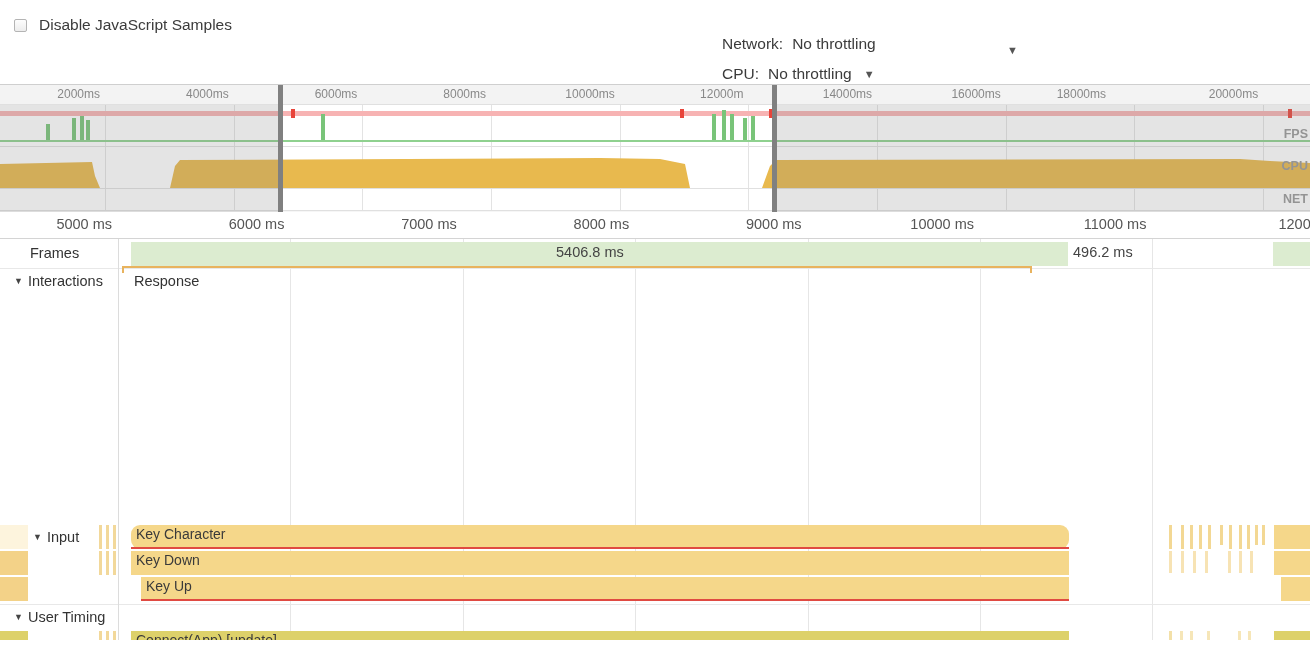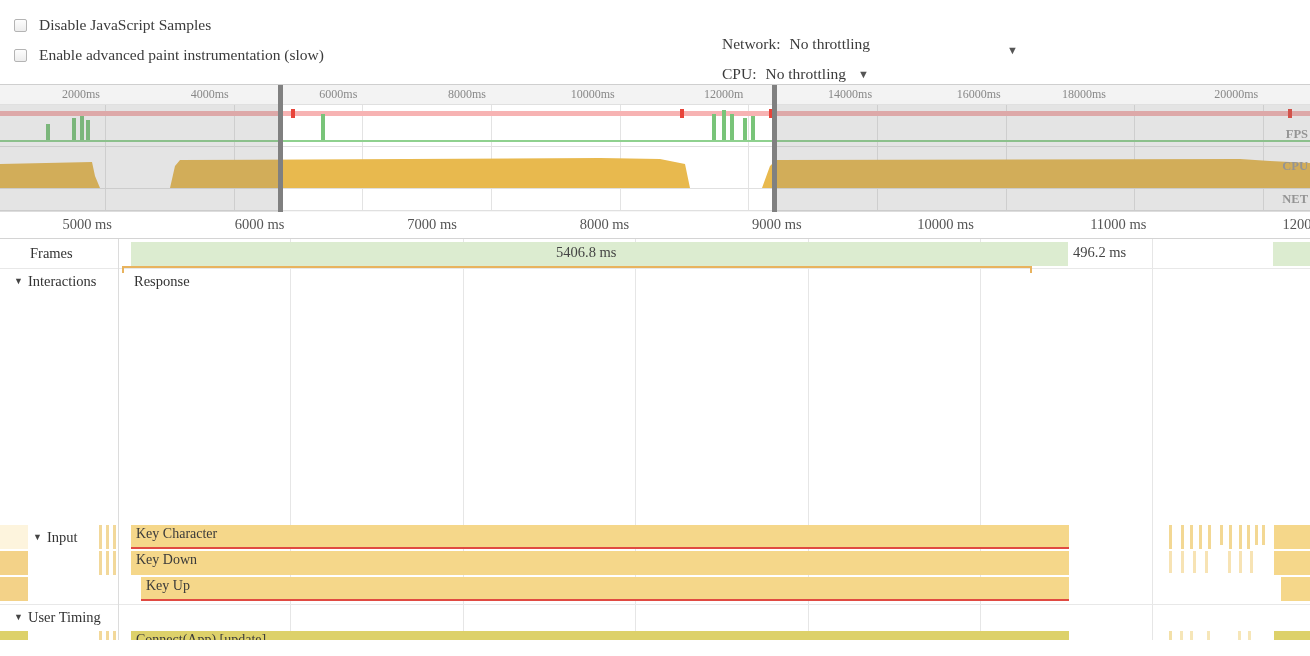--- a/index.html
+++ b/index.html
@@ -1,21 +1,21 @@
 <!DOCTYPE html>
 <html><head>
 <meta charset="utf-8">
 <style>
   html,body{margin:0;padding:0;}
   body{
     width:1310px;height:656px;overflow:hidden;
     font-family:"Liberation Sans","DejaVu Sans",sans-serif;
     background:#fff;color:#333;-webkit-font-smoothing:antialiased;
   }
-  .app{position:relative;width:1310px;height:472px;font-family:Liberation Serif, serif;}
+  .app{position:relative;width:1310px;height:472px;}
 
   
   .settings{position:absolute;left:0;top:0;width:1310px;height:85px;background:#fff;
             border-bottom:1px solid #cfcfcf;box-sizing:border-box;}
   .setcol-left{position:absolute;left:14px;top:10px;}
   .setrow{display:flex;align-items:center;height:30px;}
   .cbx{width:13px;height:13px;border:1px solid #b4b4b4;border-radius:2px;
        background:linear-gradient(#fdfdfd,#ededed);box-sizing:border-box;margin-right:12px;flex:none;}
   .setlabel{font-size:15.5px;color:#3b3b3b;white-space:nowrap;}
   .setcol-right{position:absolute;left:722px;top:10px;}
@@ -77,24 +77,20 @@
 <body>
 
 <div class="app">
 
   <div class="settings">
     <div class="setcol-left">
       <div class="setrow">
         <span class="cbx"></span>
         <span class="setlabel">Disable JavaScript Samples</span>
       </div>
-      <div class="setrow">
-        <span class="cbx"></span>
-        <span class="setlabel">Enable advanced paint instrumentation (slow)</span>
-      </div>
     </div>
 
     <div class="setcol-right">
       <div class="thr-row" style="position:relative;margin-top:19px;">
         <span class="thr-label">Network:</span>
         <span class="thr-val">No throttling</span>
         <span class="caret net-caret">▼</span>
       </div>
       <div class="thr-row">
         <span class="thr-label">CPU:</span>
@@ -253,21 +249,21 @@
     <div class="row" style="top:313px;"></div>
 
     <div class="row" style="top:313px;height:26px;">
       <div class="edgeblk" style="top:0;height:24px;background:#fdf4dd;"></div>
       <div class="lbl" style="left:33px;top:4px;">
         <span class="tri">▼</span><span>Input</span>
       </div>
       <div class="tick-v" style="left:99px;top:0;height:24px;background:#f2d89a;"></div>
       <div class="tick-v" style="left:106px;top:0;height:24px;background:#f2d89a;"></div>
       <div class="tick-v" style="left:113px;top:0;height:24px;background:#f2d89a;"></div>
-      <div class="bar" style="left:131px;top:0;width:938px;height:24px;background:#f5d78a;"><span>Key Character</span></div>
+      <div class="bar" style="left:131px;top:0;width:938px;height:24px;background:#f5d78a;border-radius:9px;"><span>Key Character</span></div>
       <div class="redline" style="left:131px;top:22px;width:938px;"></div>
       <div id="kc-ticks">
           <div class="tick-v" style="left: 1169px; top: 0px; height: 24px; background: rgb(243, 216, 148);"></div>
           <div class="tick-v" style="left: 1181px; top: 0px; height: 24px; background: rgb(243, 216, 148);"></div>
           <div class="tick-v" style="left: 1190px; top: 0px; height: 24px; background: rgb(243, 216, 148);"></div>
           <div class="tick-v" style="left: 1199px; top: 0px; height: 24px; background: rgb(243, 216, 148);"></div>
           <div class="tick-v" style="left: 1208px; top: 0px; height: 24px; background: rgb(243, 216, 148);"></div>
           <div class="tick-v" style="left: 1220px; top: 0px; height: 20px; background: rgb(243, 216, 148);"></div>
           <div class="tick-v" style="left: 1229px; top: 0px; height: 24px; background: rgb(243, 216, 148);"></div>
           <div class="tick-v" style="left: 1239px; top: 0px; height: 24px; background: rgb(243, 216, 148);"></div>

